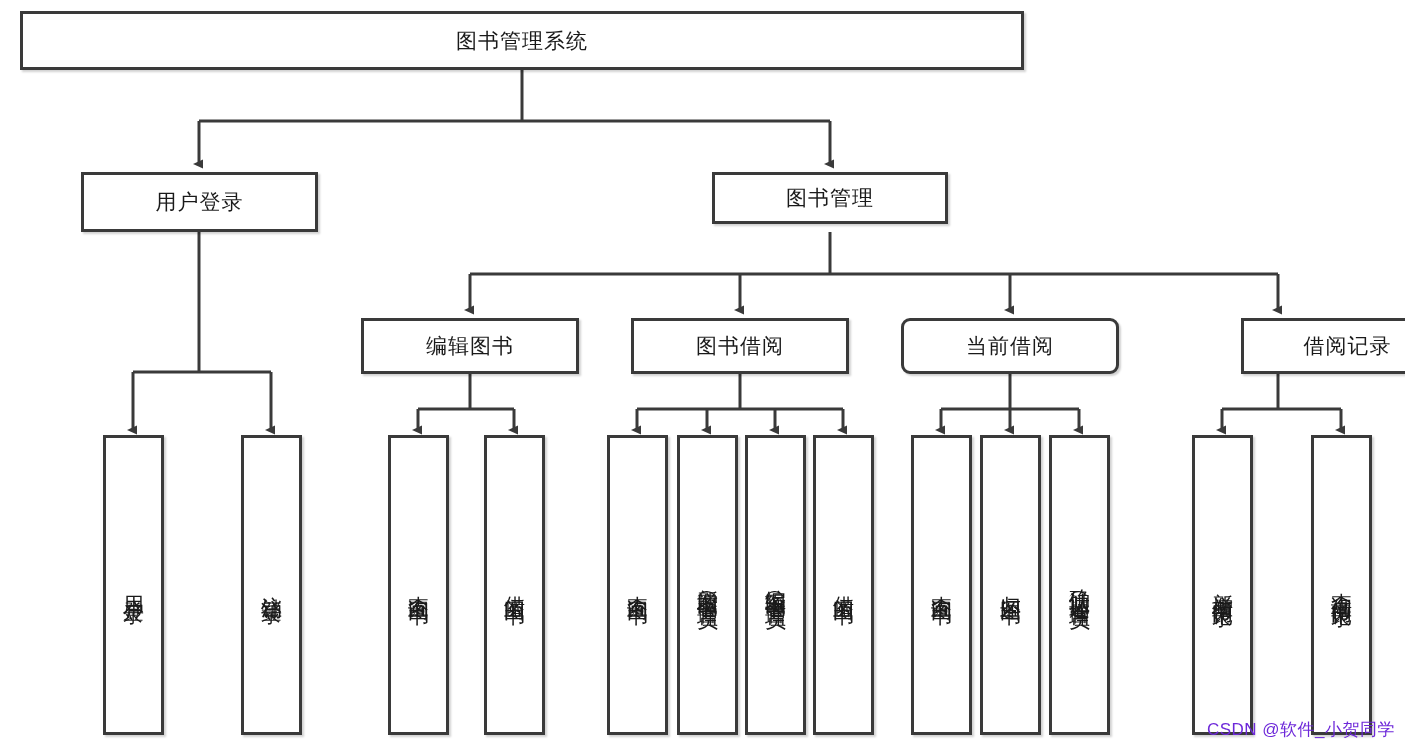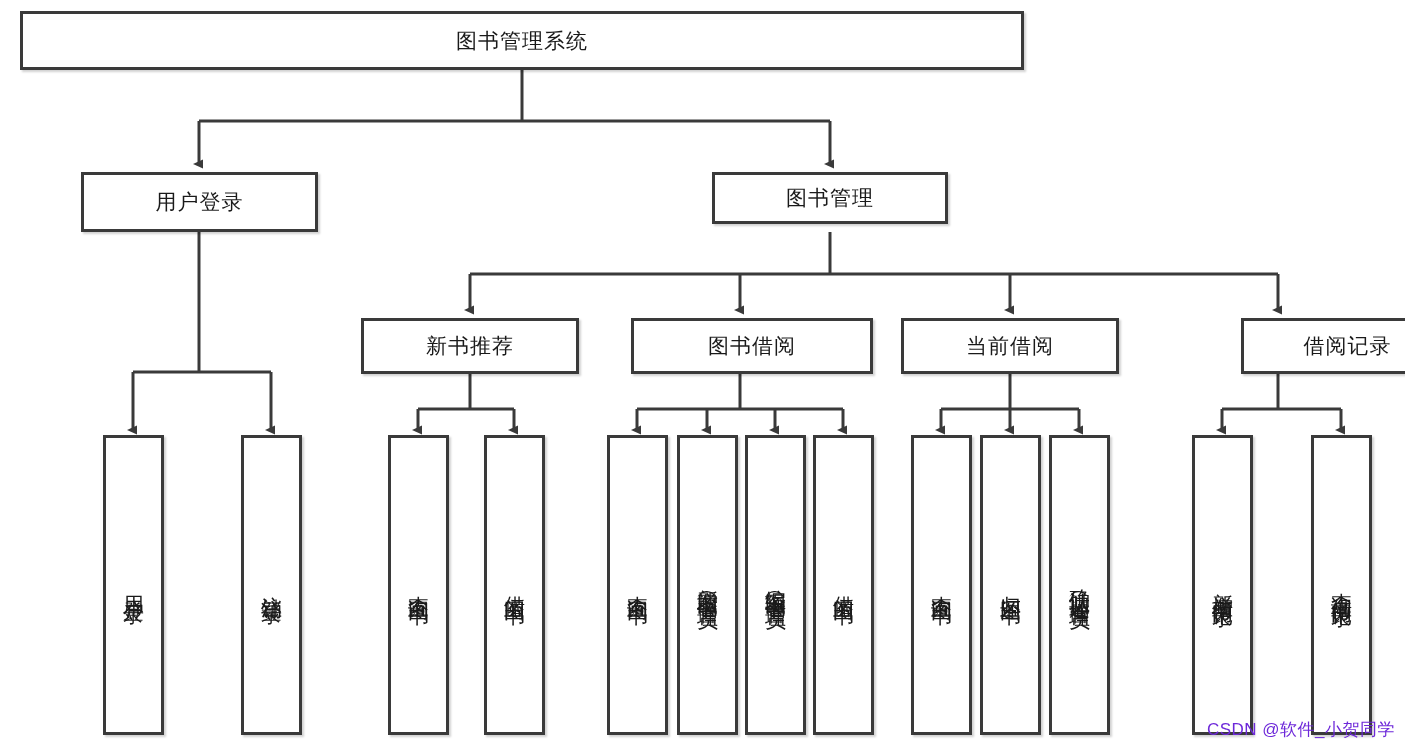--- a/index.html
+++ b/index.html
@@ -130,26 +130,26 @@
   </div>
 
   <div class="node horizontal" style="left:81px; top:172px; width:237px; height:60px;">
     <span>用户登录</span>
   </div>
   <div class="node horizontal" style="left:712px; top:172px; width:236px; height:52px;">
     <span>图书管理</span>
   </div>
 
   <div class="node horizontal" style="left:361px; top:318px; width:218px; height:56px;">
-    <span>新书推荐</span>
-  </div>
-  <div class="node horizontal" style="left:631px; top:318px; width:242px; height:56px;">
+    <span>编辑图书</span>
+  </div>
+  <div class="node horizontal" style="left:631px; top:318px; width:218px; height:56px;">
     <span>图书借阅</span>
   </div>
-  <div class="node horizontal" style="left:901px; top:318px; width:218px; height:56px;">
+  <div class="node horizontal" style="left:901px; top:318px; width:218px; height:56px;border-radius:9px;">
     <span>当前借阅</span>
   </div>
   <div class="node horizontal" style="left:1241px; top:318px; width:213px; height:56px;">
     <span>借阅记录</span>
   </div>
 
   <div class="node vertical" style="left:103px; top:435px; width:61px; height:300px;">
     <span class="vtext">用户登录</span>
   </div>
   <div class="node vertical" style="left:241px; top:435px; width:61px; height:300px;">

